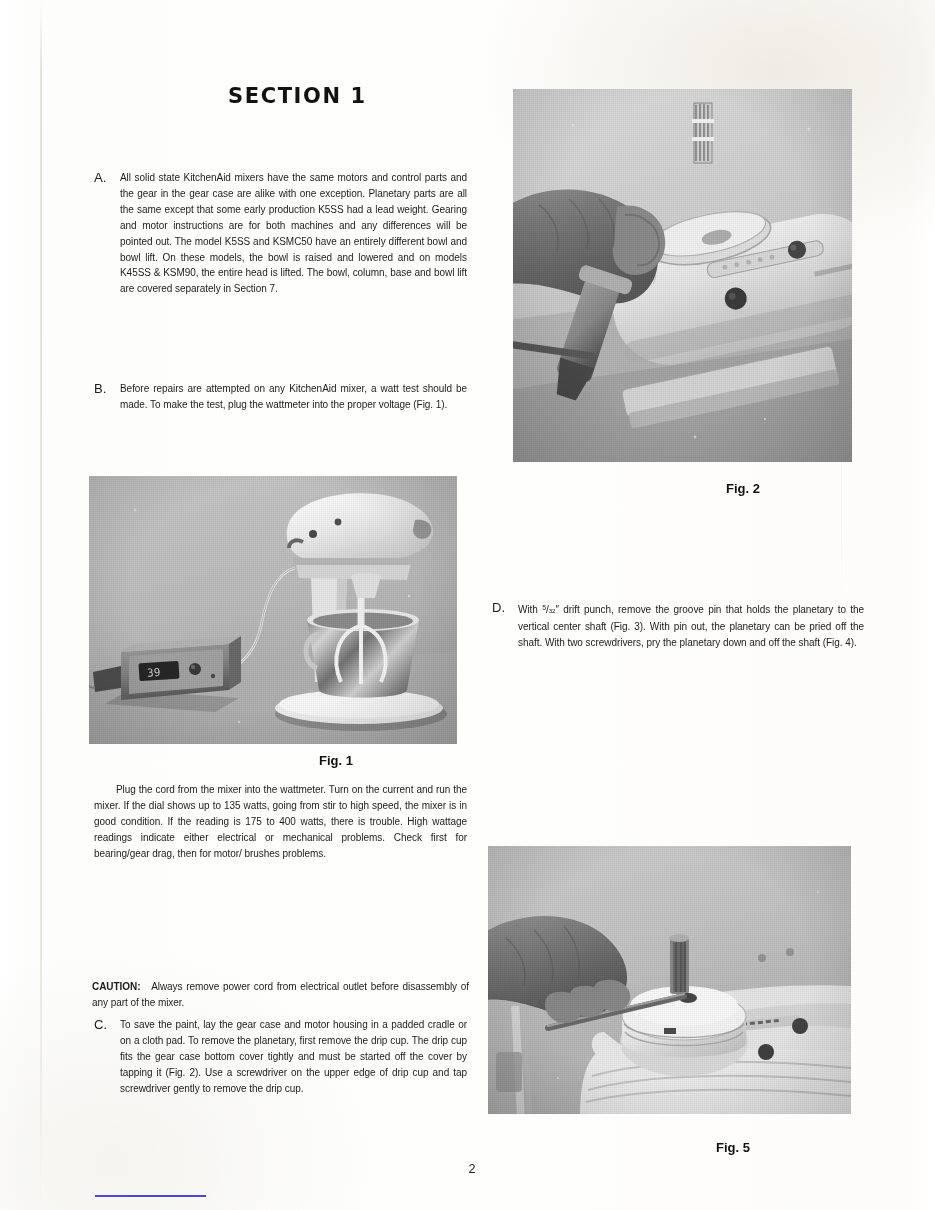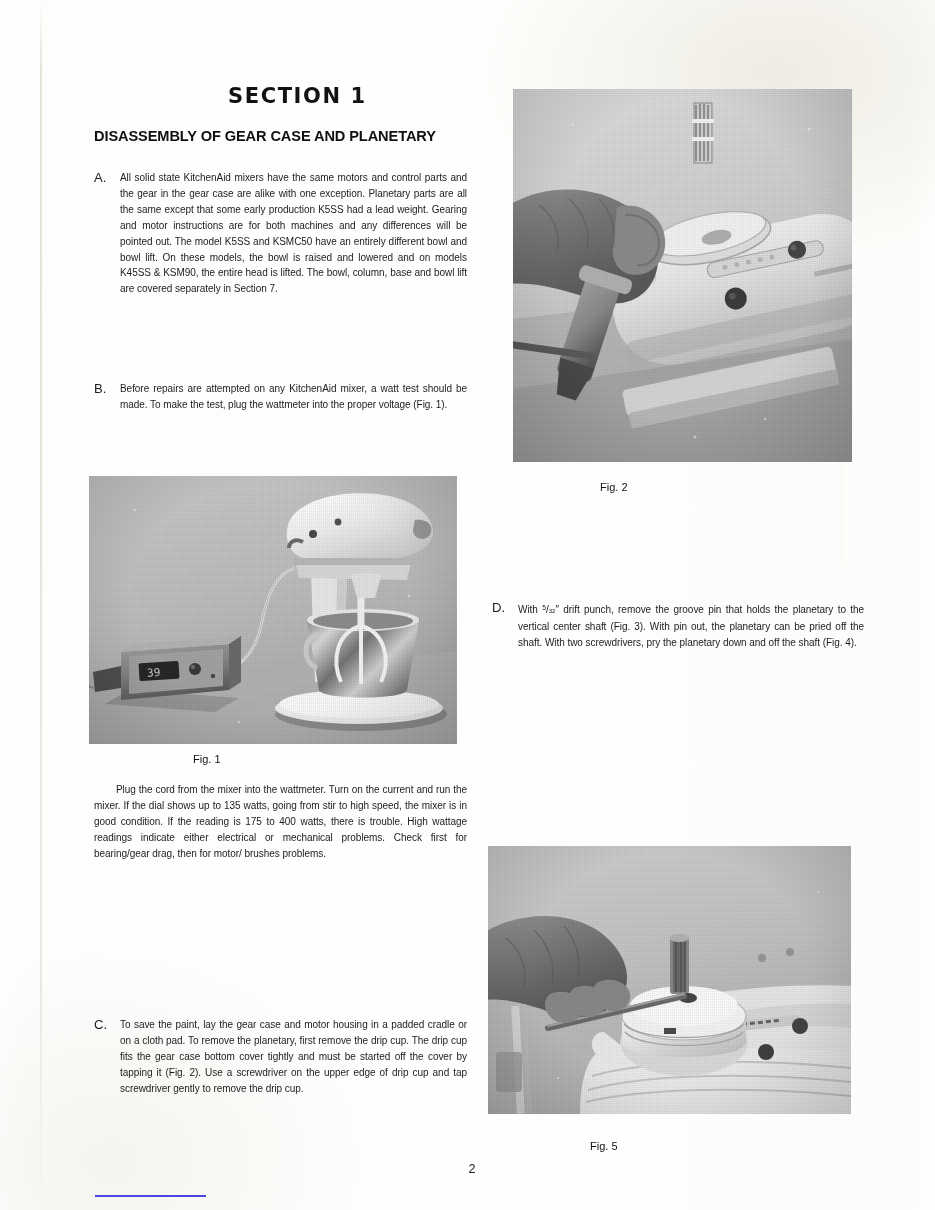--- a/index.html
+++ b/index.html
@@ -79,24 +79,24 @@
     font-weight: normal;
     color: #1c1c1c;
   }
   .item .body {
     margin-left: 26px;
     display: block;
   }
 
   .caption {
     position: absolute;
-    font-size: 11px;
-    font-weight: normal;
+    font-size: 13px;
+    font-weight: bold;
     color: #121212;
-    text-align: left;
+    text-align: right;
   }
 
   .caution-lead { font-weight: bold; }
 
   .pageno {
     position: absolute;
     font-size: 12.6px;
     color: #1c1c1c;
     text-align: center;
   }
@@ -137,21 +137,20 @@
 </head>
 <body>
 
 <div id="page">
 
   <div id="gutter-line"></div>
   <div id="right-edge-line"></div>
 
   <div class="blk section-title" style="left:228px; top:84px; width:180px; text-align:left;">SECTION 1</div>
 
-  <div class="blk head2" style="left:94px; top:128px; width:370px;">DISASSEMBLY OF GEAR CASE AND PLANETARY</div>
 
   <div class="item" style="left:94px; top:170px; width:373px;">
     <span class="ltr">A.</span>
     <span class="body para">All solid state KitchenAid mixers have the same motors and control parts and the gear in the gear case are alike with one exception. Planetary parts are all the same except that some early production K5SS had a lead weight. Gearing and motor instructions are for both machines and any differences will be pointed out. The model K5SS and KSMC50 have an entirely different bowl and bowl lift. On these models, the bowl is raised and lowered and on models K45SS &amp; KSM90, the entire head is lifted. The bowl, column, base and bowl lift are covered separately in Section 7.</span>
   </div>
 
   <div class="item" style="left:94px; top:381px; width:373px;">
     <span class="ltr">B.</span>
     <span class="body para">Before repairs are attempted on any KitchenAid mixer, a watt test should be made. To make the test, plug the wattmeter into the proper voltage (Fig. 1).</span>
   </div>
@@ -375,20 +374,21 @@
 
   <div class="caption" style="left:193px; top:753px; width:160px;">Fig. 1</div>
 
   <div class="blk para" style="left:94px; top:782px; width:373px; text-indent:22px;">Plug the cord from the mixer into the wattmeter. Turn on the current and run the mixer. If the dial shows up to 135 watts, going from stir to high speed, the mixer is in good condition. If the reading is 175 to 400 watts, there is trouble. High wattage readings indicate either electrical or mechanical problems. Check first for bearing/gear drag, then for motor/ brushes problems.</div>
 
   <div class="item" style="left:492px; top:600px; width:372px;">
     <span class="ltr">D.</span>
     <span class="body para"><span>With </span><sup class="frac-n">5</sup>/<sub class="frac-d">32</sub><span>″ drift punch, remove the groove  pin that holds the planetary to the vertical center shaft (Fig. 3). With pin out, the planetary can be pried off the shaft. With two screwdrivers, pry the planetary down and off the shaft (Fig. 4).</span></span>
   </div>
 
+  <div class="blk para" style="left:92px; top:979px; width:377px;"><span class="caution-lead">CAUTION:</span>&nbsp;&nbsp; <span>Always remove power cord from electrical outlet before disassembly of any part of the mixer.</span></div>
 
   <div class="item" style="left:94px; top:1017px; width:373px;">
     <span class="ltr">C.</span>
     <span class="body para">To save the paint, lay the gear case and motor housing in a padded cradle or on a cloth pad. To remove the planetary, first remove the drip cup. The drip cup fits the gear case bottom cover tightly and must be started off the cover by tapping it (Fig. 2). Use a screwdriver on the upper edge of drip cup and tap screwdriver gently to remove the drip cup.</span>
   </div>
 
   <div class="photo" style="left:488px; top:846px; width:363px; height:268px;">
     <svg viewBox="0 0 363 268" preserveAspectRatio="none" role="img" aria-label="figure 3">
       <defs>
         <linearGradient id="f3bg" x1="0" y1="0" x2="0.3" y2="1">

